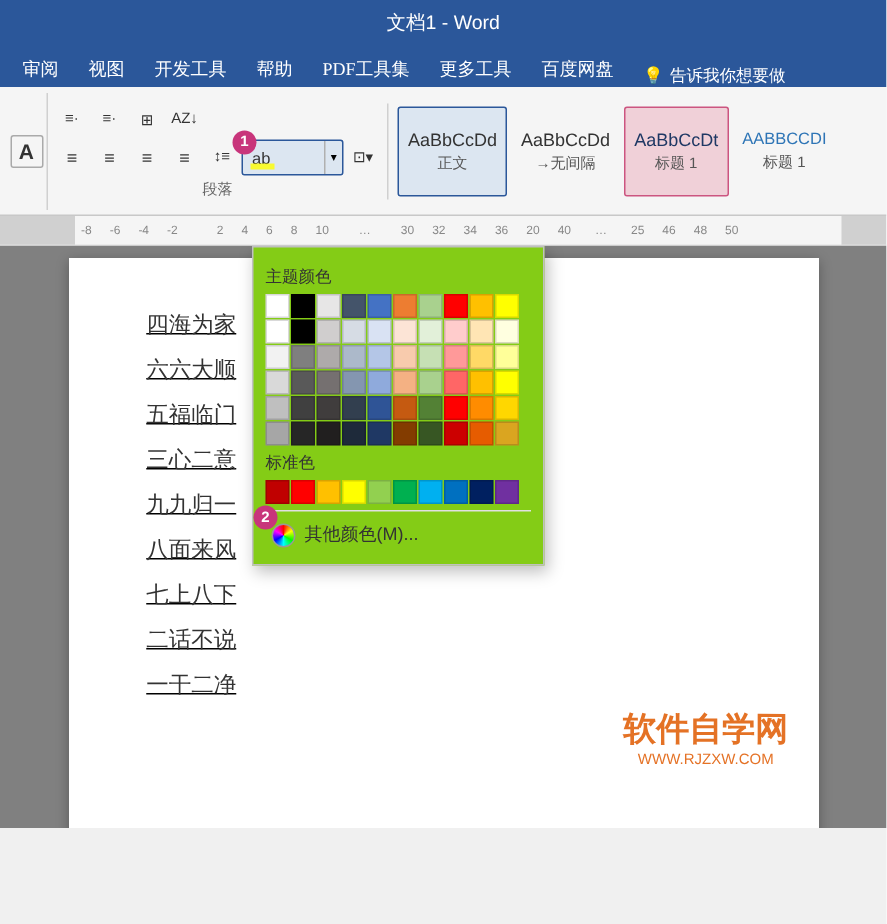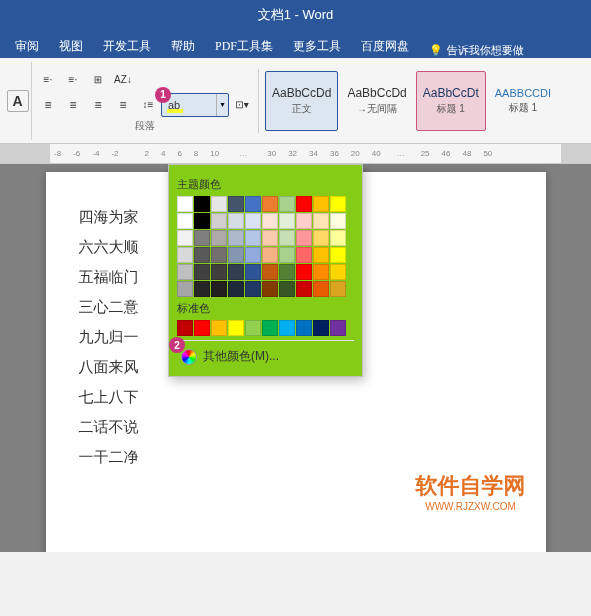--- a/index.html
+++ b/index.html
@@ -97,22 +97,23 @@
       cursor: pointer;
       border-left: 1px solid #b0b0b0;
       font-size: 8px;
     }
 
     .doc-page {
       background: white;
       width: 500px;
       min-height: 420px;
       box-shadow: 0 2px 8px rgba(0,0,0,0.3);
-      padding: 30px 33px;
+      padding: 30px 52px;
       position: relative;
+      text-decoration: underline;
     }
 
     .doc-line {
       font-size: 15px;
       color: #333;
       line-height: 2;
       font-family: 'SimSun', serif;
     }
 
     

